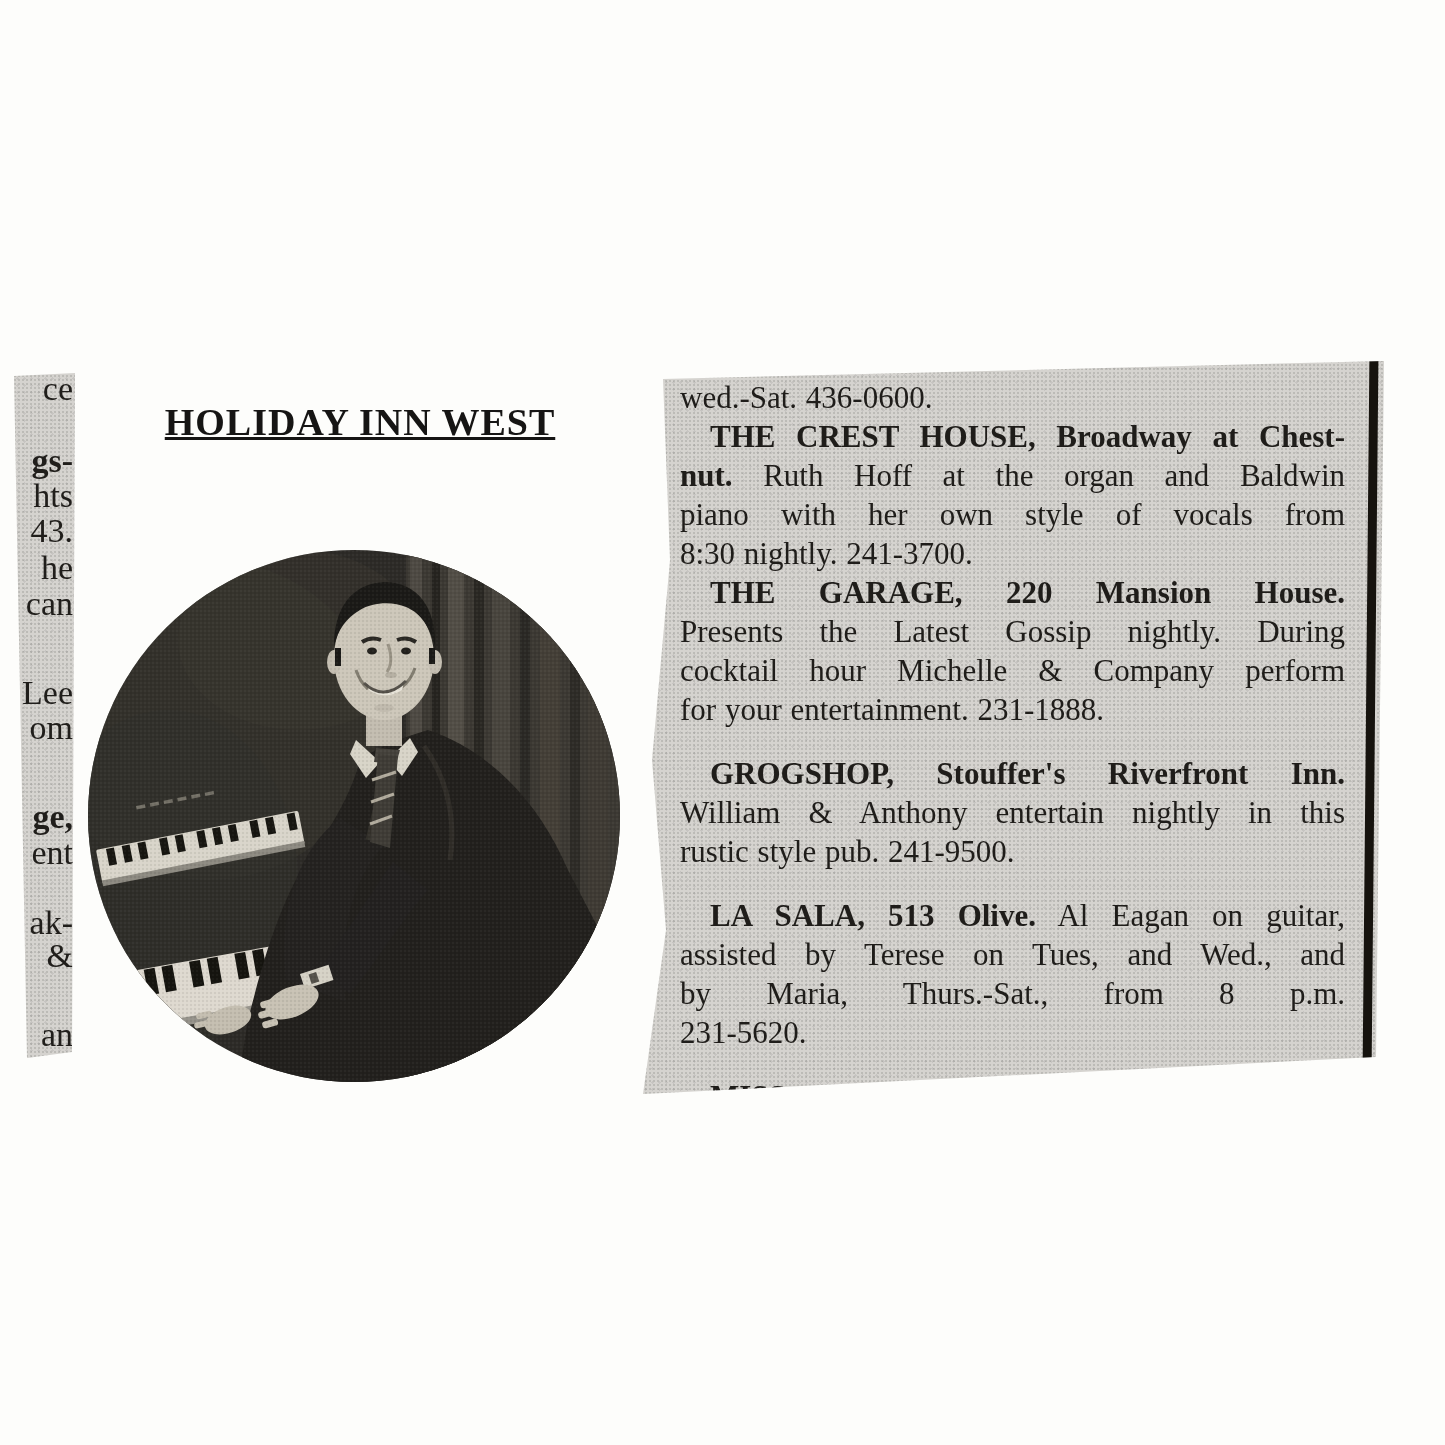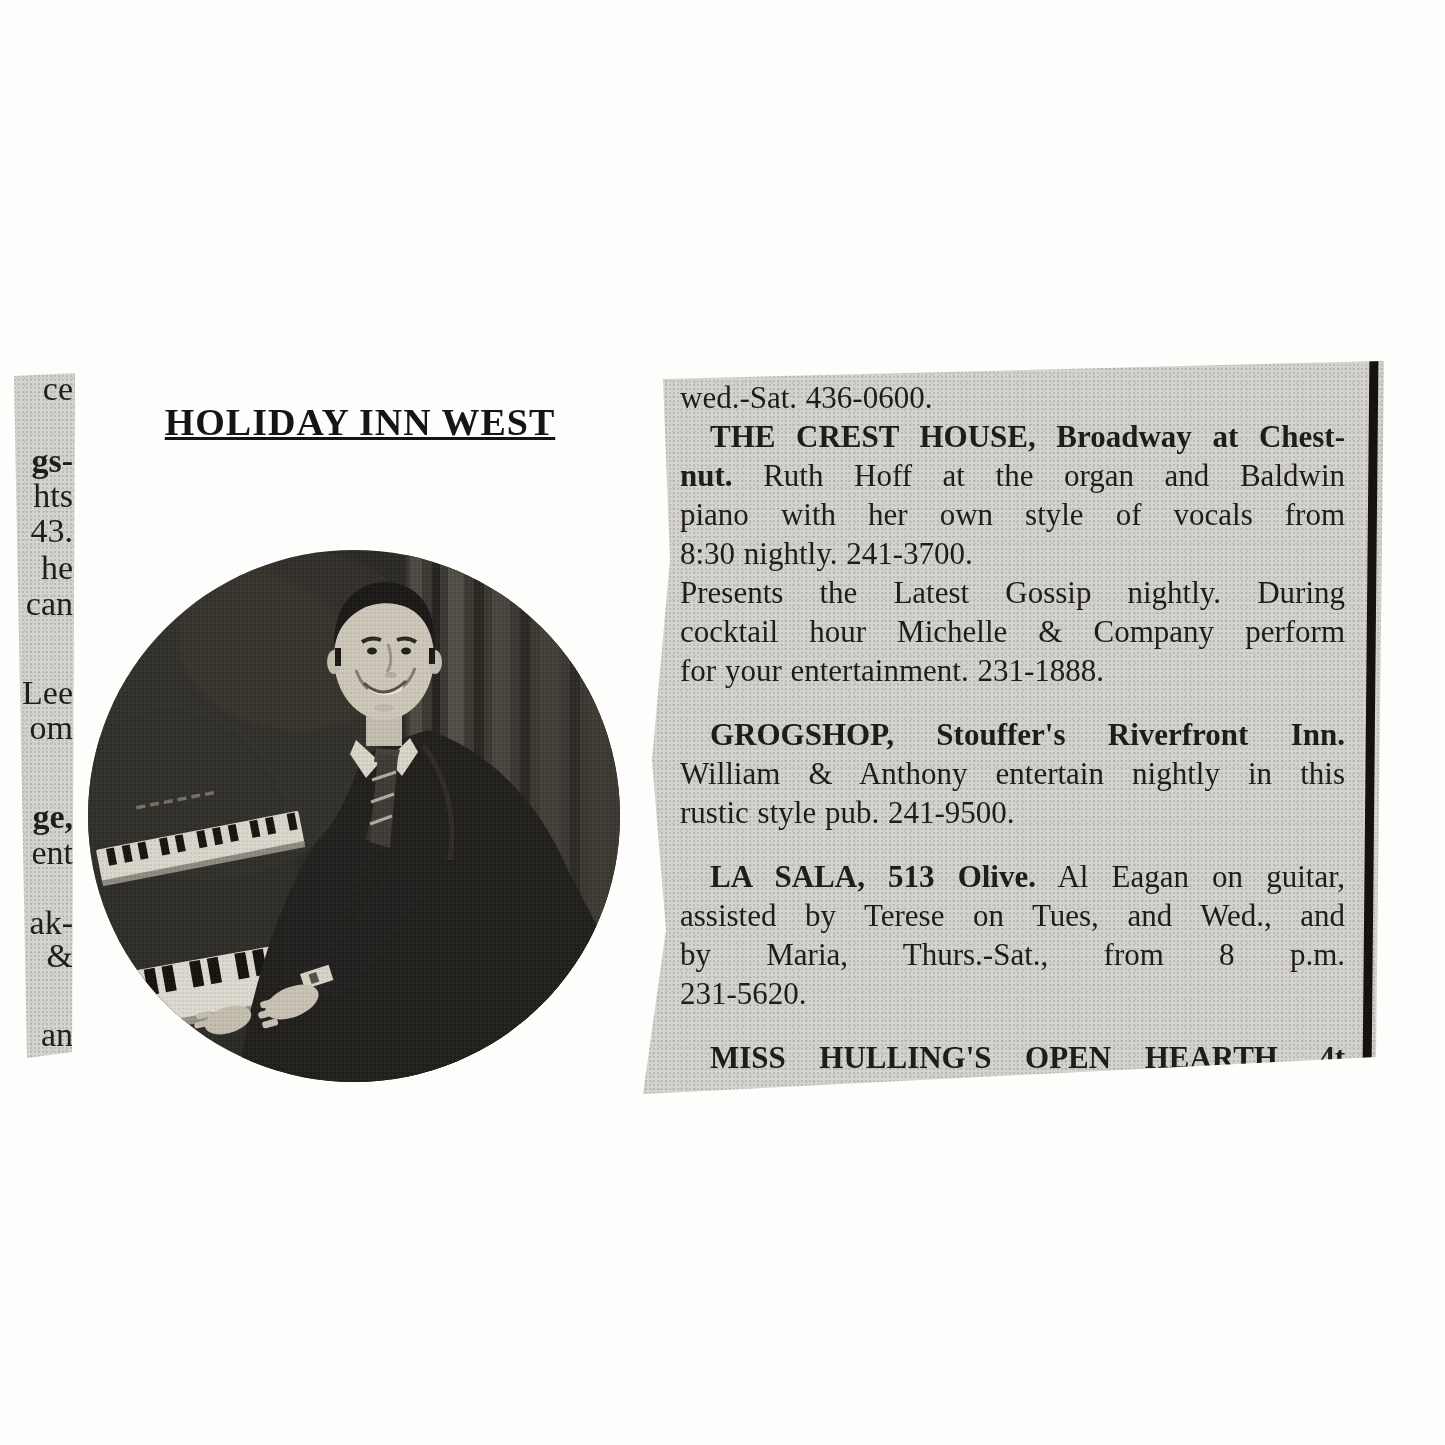--- a/index.html
+++ b/index.html
@@ -223,20 +223,21 @@
 </div>
 
 <div class="clipping paper">
   <div class="rule"></div>
   <div class="coltext">
     <div class="ln"><b class="lead"></b><span>wed.-Sat. 436-0600.</span></div>
     <div class="ln j ind"><b class="lead">THE CREST HOUSE, Broadway at Chest-</b><span></span></div>
     <div class="ln j"><b class="lead">nut.</b><span> Ruth Hoff at the organ and Baldwin</span></div>
     <div class="ln j"><b class="lead"></b><span>piano with her own style of vocals from</span></div>
     <div class="ln"><b class="lead"></b><span>8:30 nightly. 241-3700.</span></div>
+    <div class="ln j ind"><b class="lead">THE GARAGE, 220 Mansion House.</b><span></span></div>
     <div class="ln j"><b class="lead"></b><span>Presents the Latest Gossip nightly. During</span></div>
     <div class="ln j"><b class="lead"></b><span>cocktail hour Michelle &amp; Company perform</span></div>
     <div class="ln"><b class="lead"></b><span>for your entertainment. 231-1888.</span></div>
     <div class="ln j ind gap"><b class="lead">GROGSHOP, Stouffer's Riverfront Inn.</b><span></span></div>
     <div class="ln j"><b class="lead"></b><span>William &amp; Anthony entertain nightly in this</span></div>
     <div class="ln"><b class="lead"></b><span>rustic style pub. 241-9500.</span></div>
     <div class="ln j ind gap"><b class="lead">LA SALA, 513 Olive.</b><span> Al Eagan on guitar,</span></div>
     <div class="ln j"><b class="lead"></b><span>assisted by Terese on Tues, and Wed., and</span></div>
     <div class="ln j"><b class="lead"></b><span>by Maria, Thurs.-Sat., from 8 p.m.</span></div>
     <div class="ln"><b class="lead"></b><span>231-5620.</span></div>

